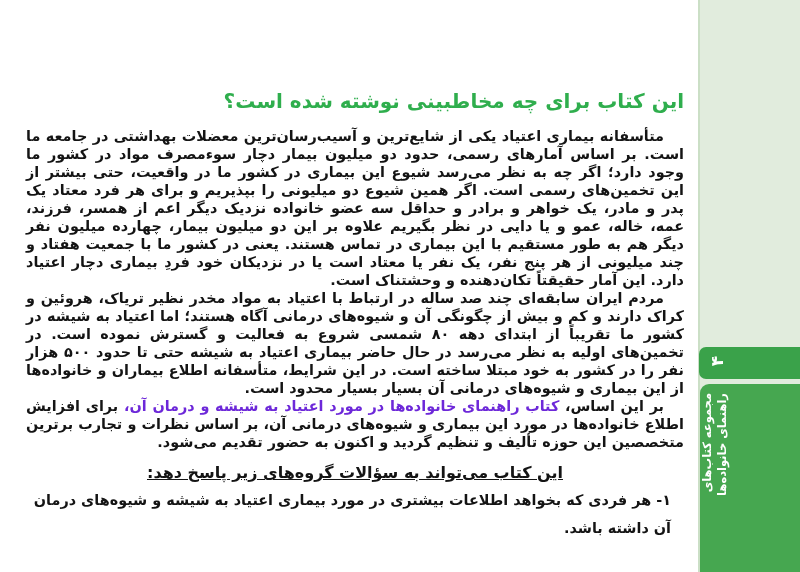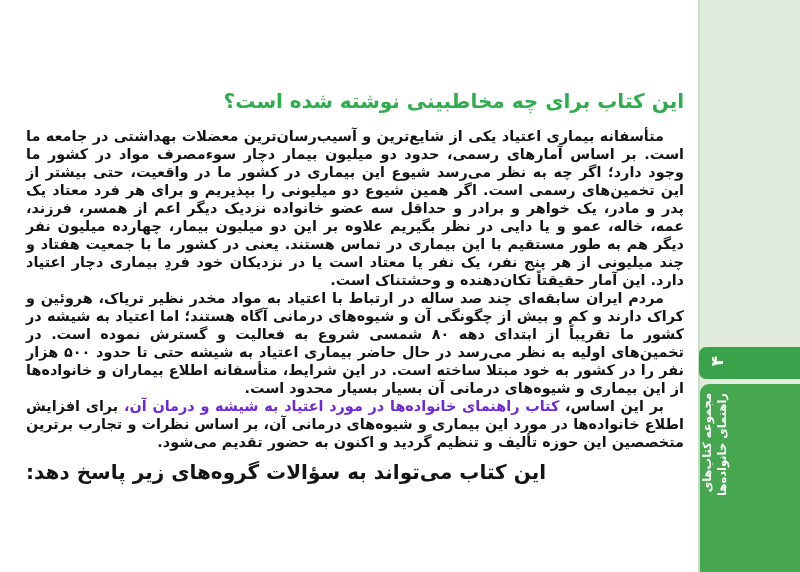--- a/index.html
+++ b/index.html
@@ -95,23 +95,24 @@
     font-size: 14.4px;
     line-height: 18px;
     text-align: justify;
     text-indent: 20px;
   }
   .red {
     color: #6d28d9;
   }
   .list-intro {
     margin: 9px 0 0 0;
-    font-size: 20px;
+    font-size: 16px;
     line-height: 25px;
-    text-align: left;
+    text-align: center;
+    text-decoration: underline;
   }
   .audience-list {
     margin: 2px 0 0 0;
     padding: 0 13px 0 0;
     list-style: none;
   }
   .audience-list li {
     font-size: 14.4px;
     line-height: 27.5px;
     text-align: right;
@@ -139,15 +140,19 @@
     <h1 class="title">این کتاب برای چه مخاطبینی نوشته شده است؟</h1>
 
     <p class="para">متأسفانه بیماری اعتیاد یکی از شایع‌ترین و آسیب‌رسان‌ترین معضلات بهداشتی در جامعه ما است. بر اساس آمارهای رسمی، حدود دو میلیون بیمار دچار سوءمصرف مواد در کشور ما وجود دارد؛ اگر چه به نظر می‌رسد شیوع این بیماری در کشور ما در واقعیت، حتی بیشتر از این تخمین‌های رسمی است. اگر همین شیوع دو میلیونی را بپذیریم و برای هر فرد معتاد یک پدر و مادر، یک خواهر و برادر و حداقل سه عضو خانواده نزدیک دیگر اعم از همسر، فرزند، عمه، خاله، عمو و یا دایی در نظر بگیریم علاوه بر این دو میلیون بیمار، چهارده میلیون نفر دیگر هم به طور مستقیم با این بیماری در تماس هستند. یعنی در کشور ما با جمعیت هفتاد و چند میلیونی از هر پنج نفر، یک نفر یا معتاد است یا در نزدیکان خود فردِ بیماری دچار اعتیاد دارد. این آمار حقیقتاً تکان‌دهنده و وحشتناک است.</p>
 
     <p class="para">مردم ایران سابقه‌ای چند صد ساله در ارتباط با اعتیاد به مواد مخدر نظیر تریاک، هروئین و کراک دارند و کم و بیش از چگونگی آن و شیوه‌های درمانی آگاه هستند؛ اما اعتیاد به شیشه در کشور ما تقریباً از ابتدای دهه ۸۰ شمسی شروع به فعالیت و گسترش نموده است. در تخمین‌های اولیه به نظر می‌رسد در حال حاضر بیماری اعتیاد به شیشه حتی تا حدود ۵۰۰ هزار نفر را در کشور به خود مبتلا ساخته است. در این شرایط، متأسفانه اطلاع بیماران و خانواده‌ها از این بیماری و شیوه‌های درمانی آن بسیار بسیار محدود است.</p>
 
     <p class="para"><span>بر این اساس، </span><span class="red">کتاب راهنمای خانواده‌ها در مورد اعتیاد به شیشه و درمان آن،</span><span> برای افزایش اطلاع خانواده‌ها در مورد این بیماری و شیوه‌های درمانی آن، بر اساس نظرات و تجارب برترین متخصصین این حوزه تألیف و تنظیم گردید و اکنون به حضور تقدیم می‌شود.</span></p>
 
     <p class="list-intro">این کتاب می‌تواند به سؤالات گروه‌های زیر پاسخ دهد:</p>
 
+    <ul class="audience-list">
+      <li>۱- هر فردی که بخواهد اطلاعات بیشتری در مورد بیماری اعتیاد به شیشه و شیوه‌های درمان آن داشته باشد.</li>
+
+    </ul>
   </div>
 
 </div>
 
 </body></html>

